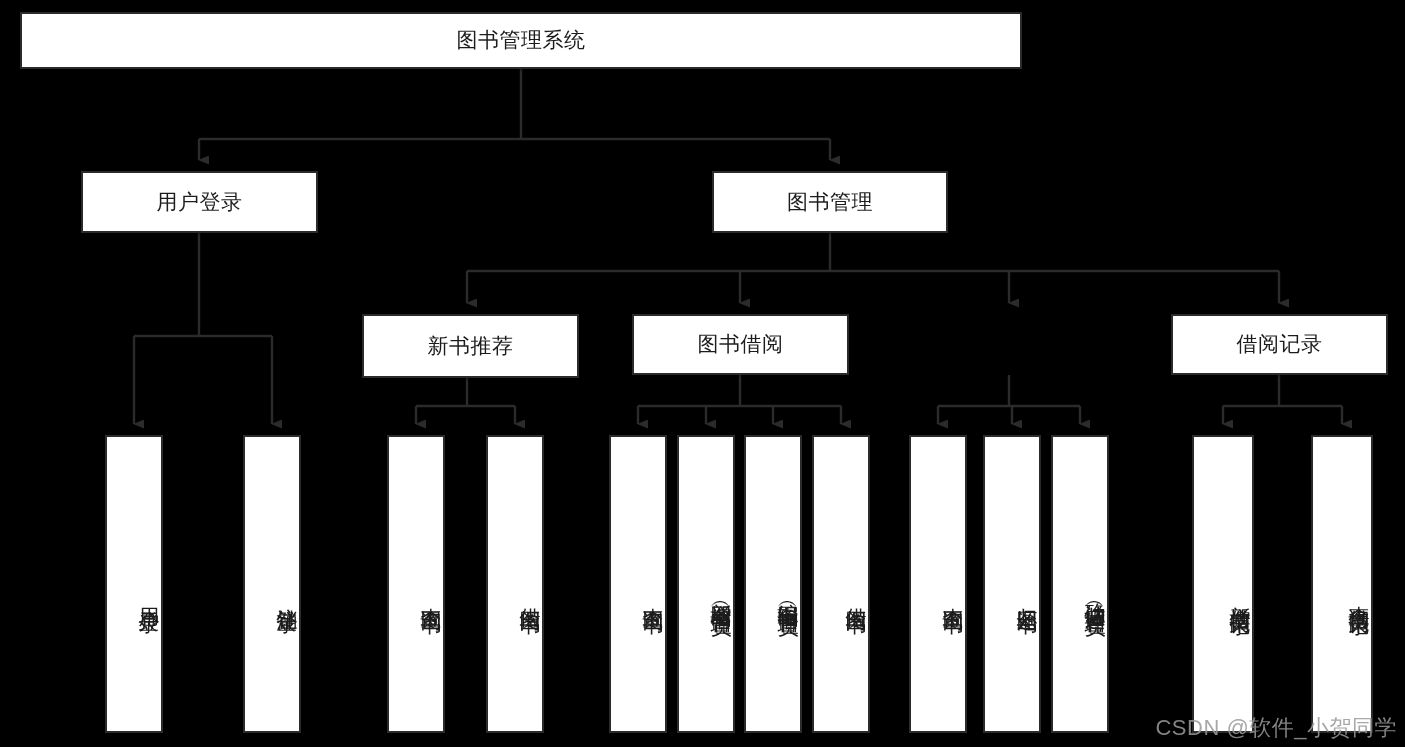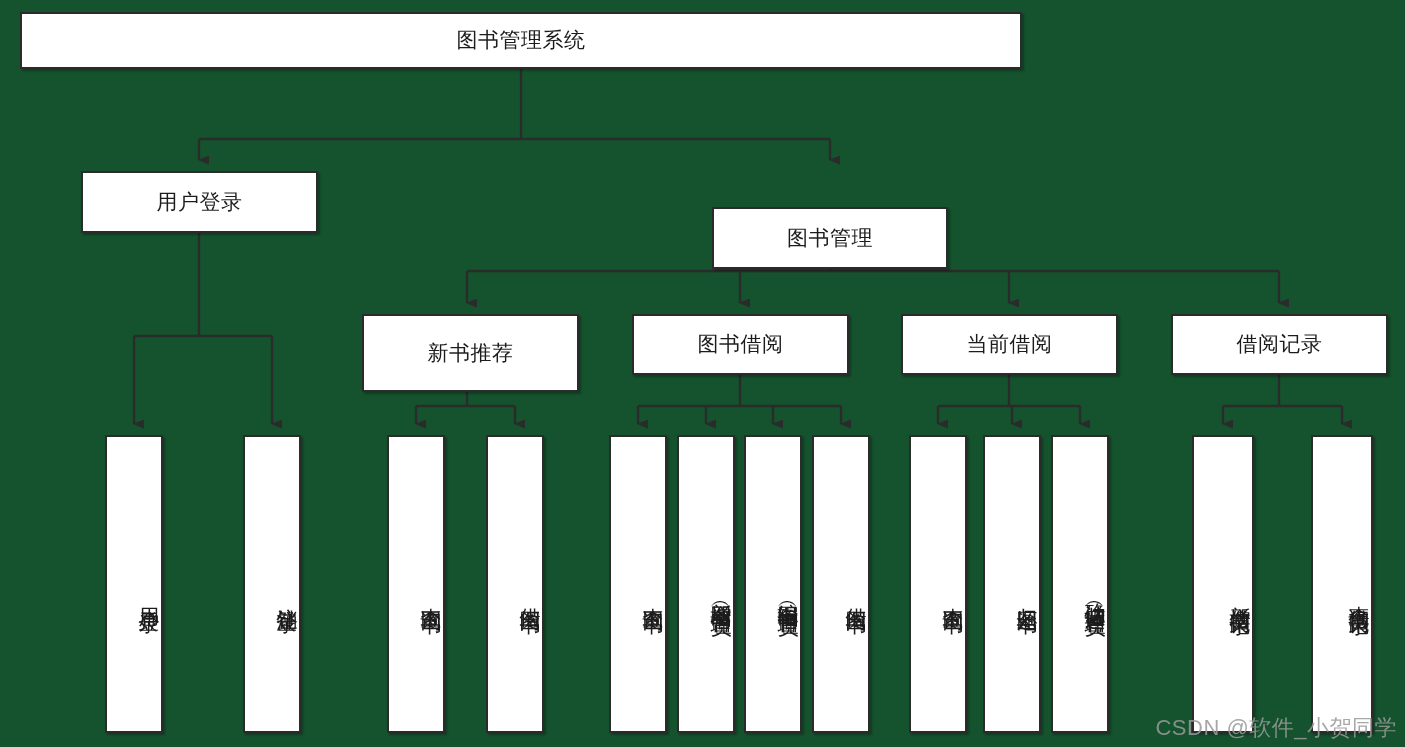--- a/index.html
+++ b/index.html
@@ -7,21 +7,21 @@
     padding: 0;
     background: #ffffff;
   }
   body {
     font-family: "Liberation Sans", "DejaVu Sans", sans-serif;
   }
   #diagram-root {
     position: relative;
     width: 1405px;
     height: 747px;
-    background: #14532d;
+    background: #000000;
     overflow: hidden;
   }
   #edge-layer {
     position: absolute;
     left: 0;
     top: 0;
     width: 1405px;
     height: 747px;
   }
   .node {
@@ -132,31 +132,28 @@
       <path d="M 1342 406 L 1342 424" marker-end="url(#arrowhead)"></path>
     </g>
   </svg>
 
   <div class="node horizontal" style="left: 20px; top: 12px; width: 1002px; height: 57px;">
     <span class="node-label">图书管理系统</span>
   </div>
   <div class="node horizontal" style="left: 81px; top: 171px; width: 237px; height: 62px;">
     <span class="node-label">用户登录</span>
   </div>
-  <div class="node horizontal" style="left: 712px; top: 171px; width: 236px; height: 62px; margin-top: 36px;">
+  <div class="node horizontal" style="left: 712px; top: 171px; width: 236px; height: 62px;">
     <span class="node-label">图书管理</span>
   </div>
-  <div class="node horizontal" style="left: 362px; top: 314px; width: 217px; height: 78px;">
+  <div class="node horizontal" style="left: 362px; top: 314px; width: 217px; height: 64px;">
     <span class="node-label">新书推荐</span>
   </div>
   <div class="node horizontal" style="left: 632px; top: 314px; width: 217px; height: 61px; align-items: center;">
     <span class="node-label">图书借阅</span>
-  </div>
-  <div class="node horizontal" style="left: 901px; top: 314px; width: 217px; height: 61px;">
-    <span class="node-label">当前借阅</span>
   </div>
   <div class="node horizontal" style="left: 1171px; top: 314px; width: 217px; height: 61px; text-align: center;">
     <span class="node-label">借阅记录</span>
   </div>
   <div class="node vertical" style="left: 105px; top: 435px; width: 58px; height: 298px;">
     <span class="node-label">用户登录</span>
   </div>
   <div class="node vertical" style="left: 243px; top: 435px; width: 58px; height: 298px;">
     <span class="node-label">注销登录</span>
   </div>

